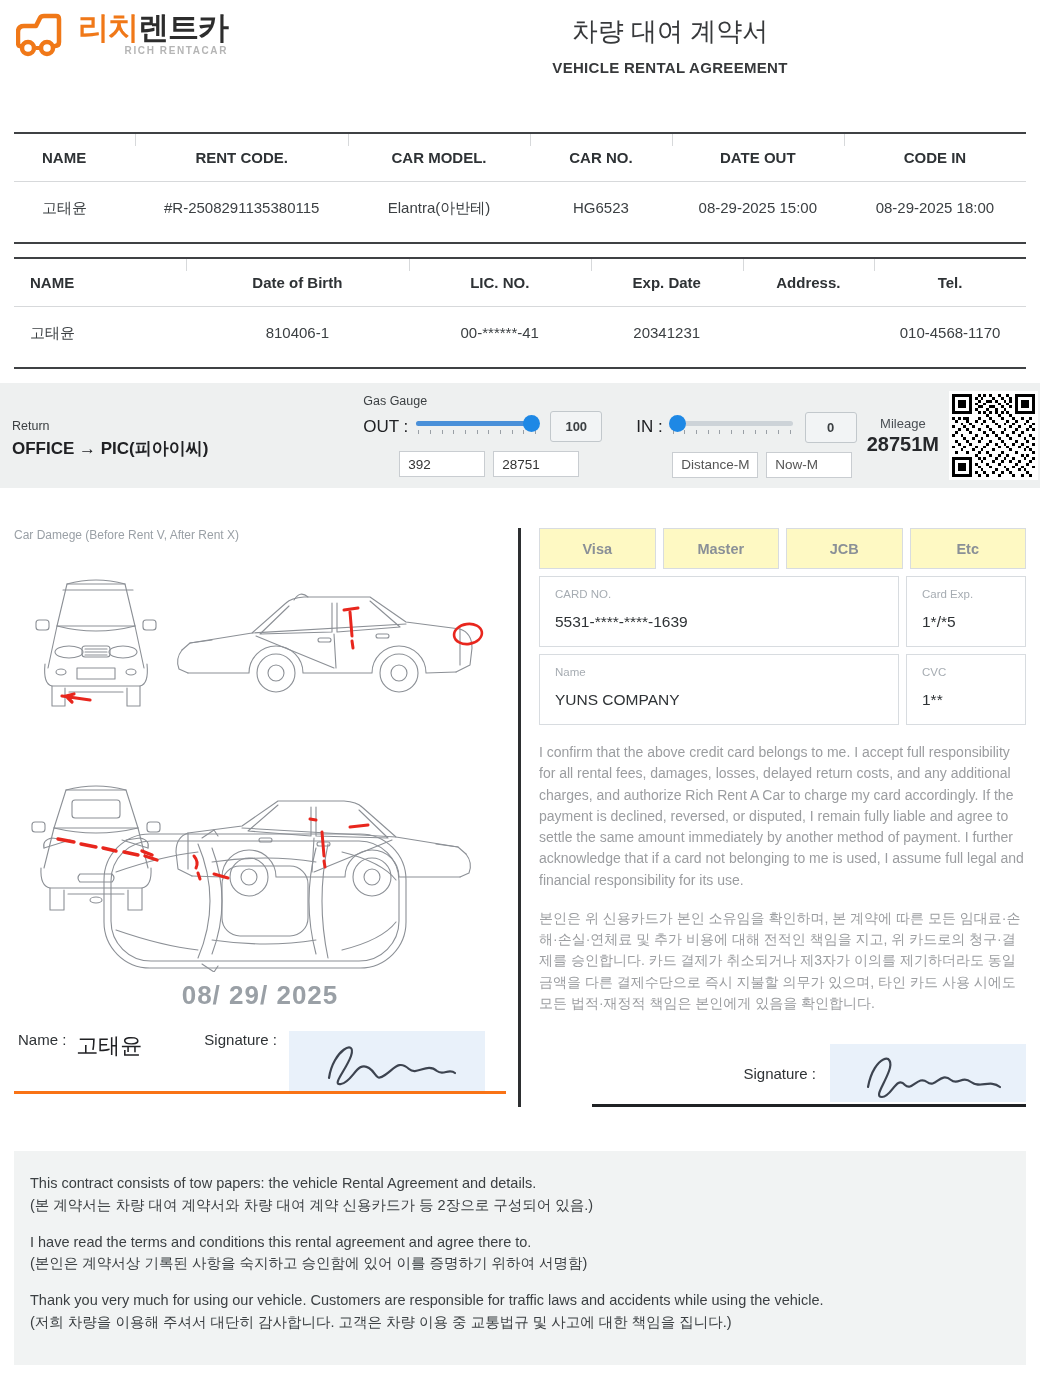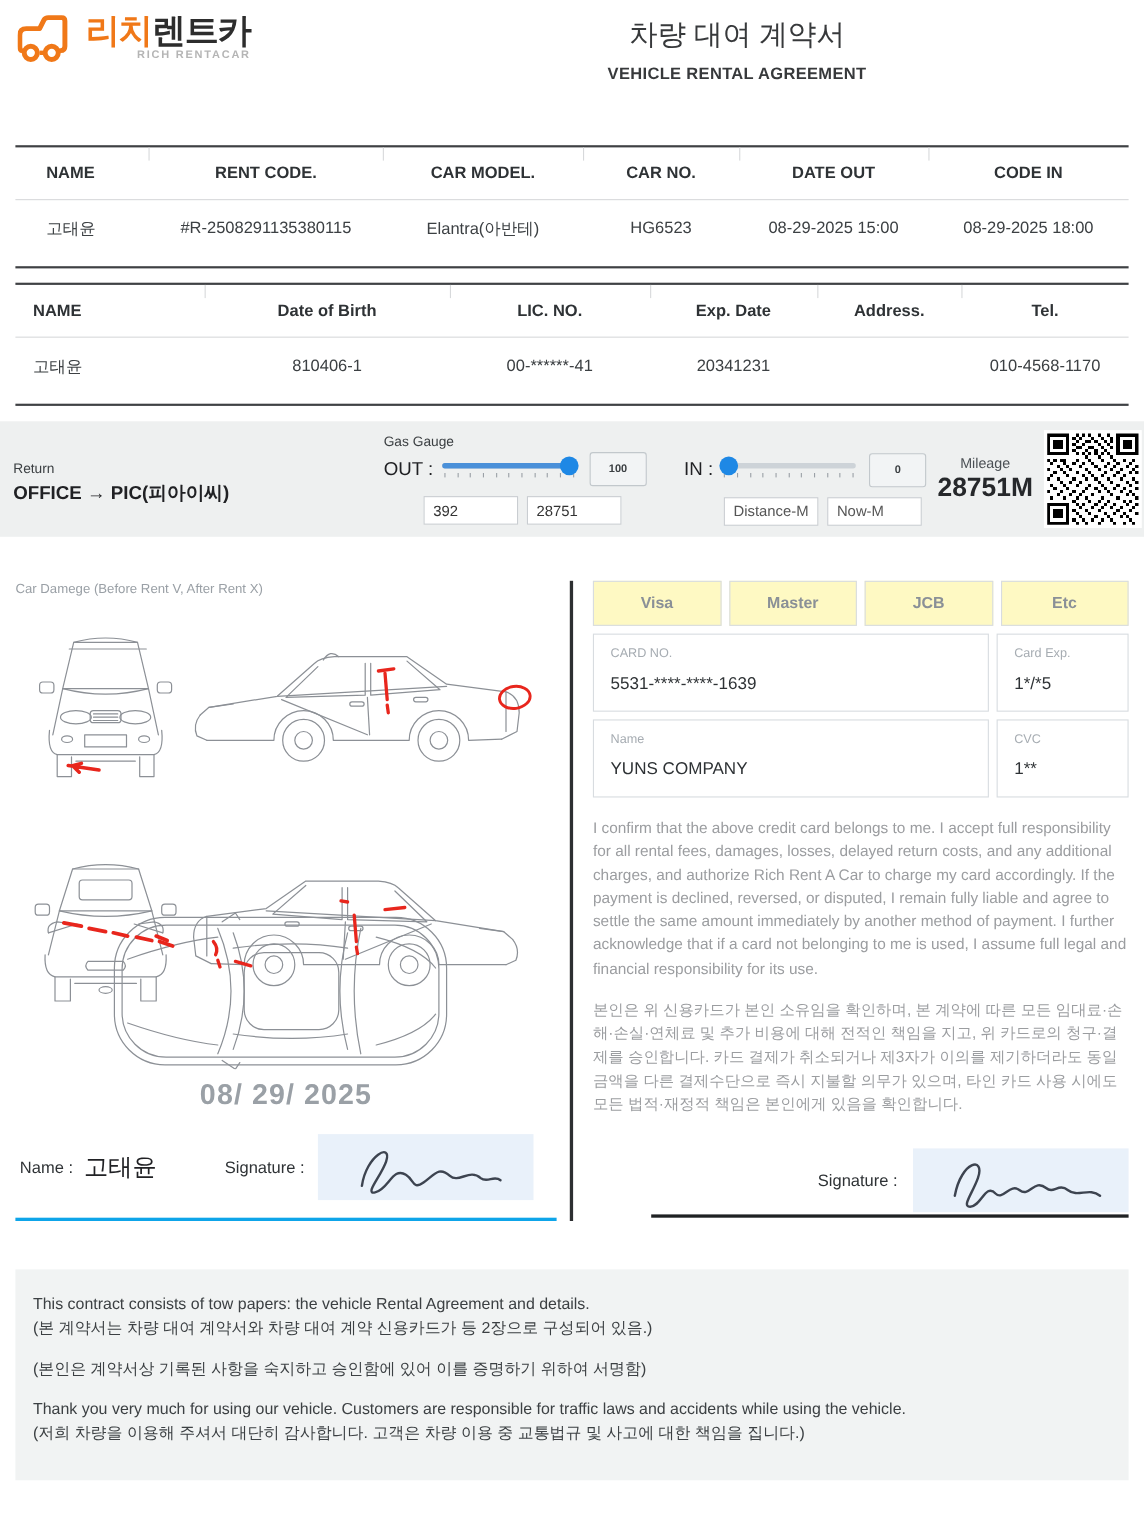--- a/index.html
+++ b/index.html
@@ -43,39 +43,39 @@
   .gauge-label { font-size: 12.5px; color: #3c4043; margin-bottom: 3px; }
   .gauge-cols { display: flex; gap: 34px; align-items: center; }
   .s-row { display: flex; align-items: center; }
   .s-lab { font-size: 17px; font-weight: normal; color: #202124; margin-right: 8px; white-space: nowrap; }
   .slider { width: 122px; position: relative; height: 24px; }
   .track { position: absolute; top: 6px; left: 0; right: 0; height: 5px; border-radius: 3px; background: #cdd3d8; }
   .fill { position: absolute; top: 6px; left: 0; height: 5px; border-radius: 3px; background: #4a90d9; }
   .thumb { position: absolute; top: 0; width: 17px; height: 17px; border-radius: 50%; background: #1e88e5; }
   .ticks { position: absolute; top: 15px; left: 2px; right: 2px; display: flex; justify-content: space-between; }
   .ticks i { width: 1px; height: 4px; background: #9aa0a6; }
-  .vbox { width: 52px; height: 31px; border: 1px solid #c2c8cc; border-radius: 3px; background: #f2f4f5; display: flex; align-items: center; justify-content: center; font-size: 10px; font-weight: bold; color: #3c4043; margin-left: 12px; }
+  .vbox { width: 52px; height: 31px; border: 1px solid #c2c8cc; border-radius: 3px; background: #f2f4f5; display: flex; align-items: center; justify-content: center; font-size: 13px; font-weight: bold; color: #3c4043; margin-left: 12px; }
   .i-row { margin-top: 9px; display: flex; gap: 8px; margin-left: 36px; }
   .i-row input { width: 86px; height: 26px; border: 1px solid #c9cdd1; background: #fff; padding: 0 8px; font-size: 13.5px; color: #333; font-family: "Liberation Sans", sans-serif; }
   .i-row input::placeholder { color: #555; opacity: 1; }
   .gauge-col.in { padding-top: 18px; }
   .mileage-sec { margin-left: auto; text-align: center; padding: 0 10px; }
   .mileage-lab { font-size: 13px; color: #4a4f54; }
-  .mileage-val { font-size: 24px; font-weight: bold; color: #26282b; margin-top: 2px; }
+  .mileage-val { font-size: 20px; font-weight: bold; color: #26282b; margin-top: 2px; }
   .qr { width: 89px; height: 89px; background: #fff; padding: 3px; flex: none; }
 
   
   .main { display: flex; margin: 40px 14px 0 14px; }
   .leftcol { width: 492px; flex: none; }
   .divider { width: 3px; background: #2d2f31; margin: 0 18px 0 12px; flex: none; }
   .rightcol { flex: 1; min-width: 0; }
   .dmg-label { font-size: 12px; color: #9aa0a6; margin-bottom: 2px; }
   svg.cars { display: block; }
   .date-big { text-align: center; font-size: 26px; color: #9aa0a6; font-weight: 600; letter-spacing: 1px; margin-top: 8px; }
-  .sig-row { display: flex; align-items: center; border-bottom: 3px solid #0ea5e9; padding: 14px 0 16px 4px; margin-top: 6px; }
+  .sig-row { display: flex; border-bottom: 3px solid #f97316; padding: 14px 0 0 4px; margin-top: 6px; }
   .name-lab, .sig-lab { font-size: 15px; color: #2e3235; white-space: nowrap; }
   .name-val { font-size: 22px; color: #202124; margin-left: 10px; }
   .sig-row .sig-lab { margin-left: 62px; }
   .sig-box { margin-left: 12px; width: 196px; height: 60px; background: #e9f1fa; display: flex; align-items: center; justify-content: center; }
 
   .tabs { display: flex; gap: 7px; }
   .tab { flex: 1; height: 41px; border: 1px solid #d8dce0; background: #fef9c3; display: flex; align-items: center; justify-content: center; font-weight: bold; font-size: 14.5px; color: #8a9097; }
   .crow { display: flex; gap: 7px; margin-top: 7px; }
   .ccell { border: 1px solid #d8dce0; background: #fff; padding: 11px 15px 15px 15px; }
   .ccell.big { flex: 1; }
@@ -411,20 +411,21 @@
       </div>
     </div>
   </div>
 
   <div class="notice">
     <div class="pair">
       <div>This contract consists of tow papers: the vehicle Rental Agreement and details.</div>
       <div>(본 계약서는 차량 대여 계약서와 차량 대여 계약 신용카드가 등 2장으로 구성되어 있음.)</div>
     </div>
     <div class="pair">
+      <div>I have read the terms and conditions this rental agreement and agree there to.</div>
       <div>(본인은 계약서상 기록된 사항을 숙지하고 승인함에 있어 이를 증명하기 위하여 서명함)</div>
     </div>
     <div class="pair">
       <div>Thank you very much for using our vehicle. Customers are responsible for traffic laws and accidents while using the vehicle.</div>
       <div>(저희 차량을 이용해 주셔서 대단히 감사합니다. 고객은 차량 이용 중 교통법규 및 사고에 대한 책임을 집니다.)</div>
     </div>
   </div>
 
 </div>
 

